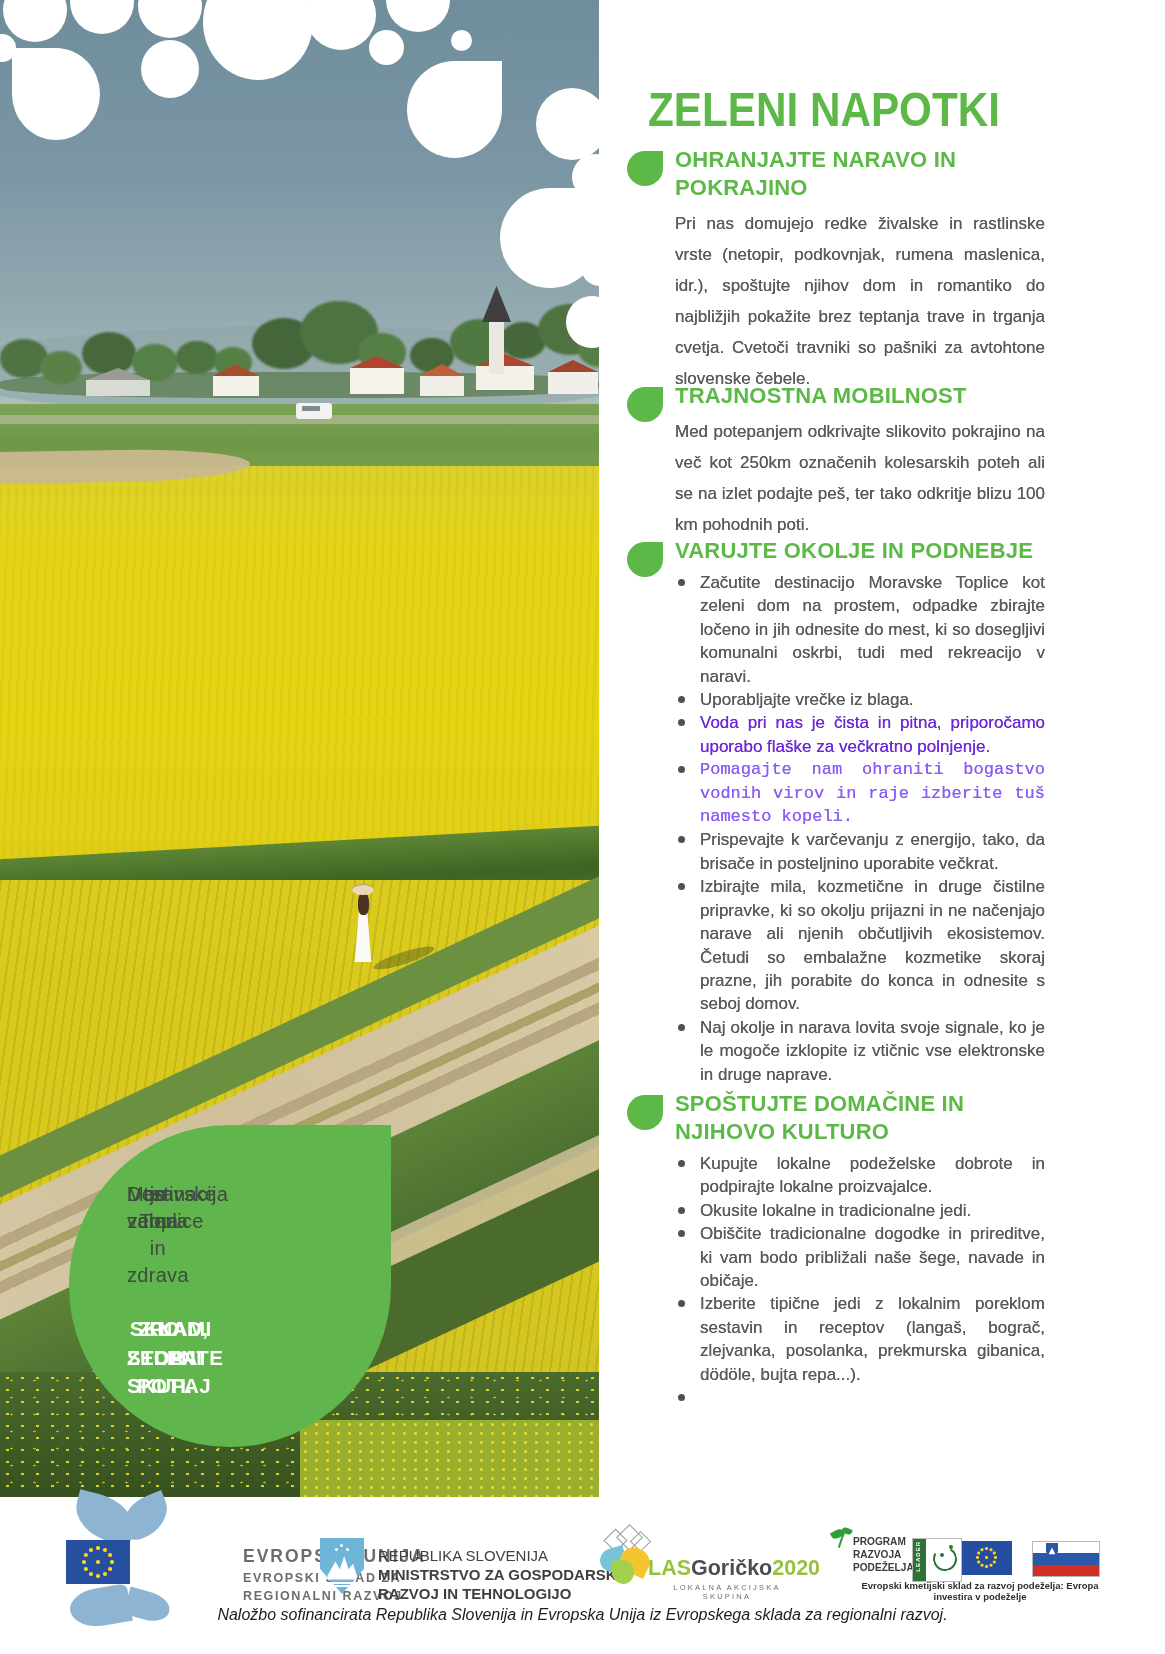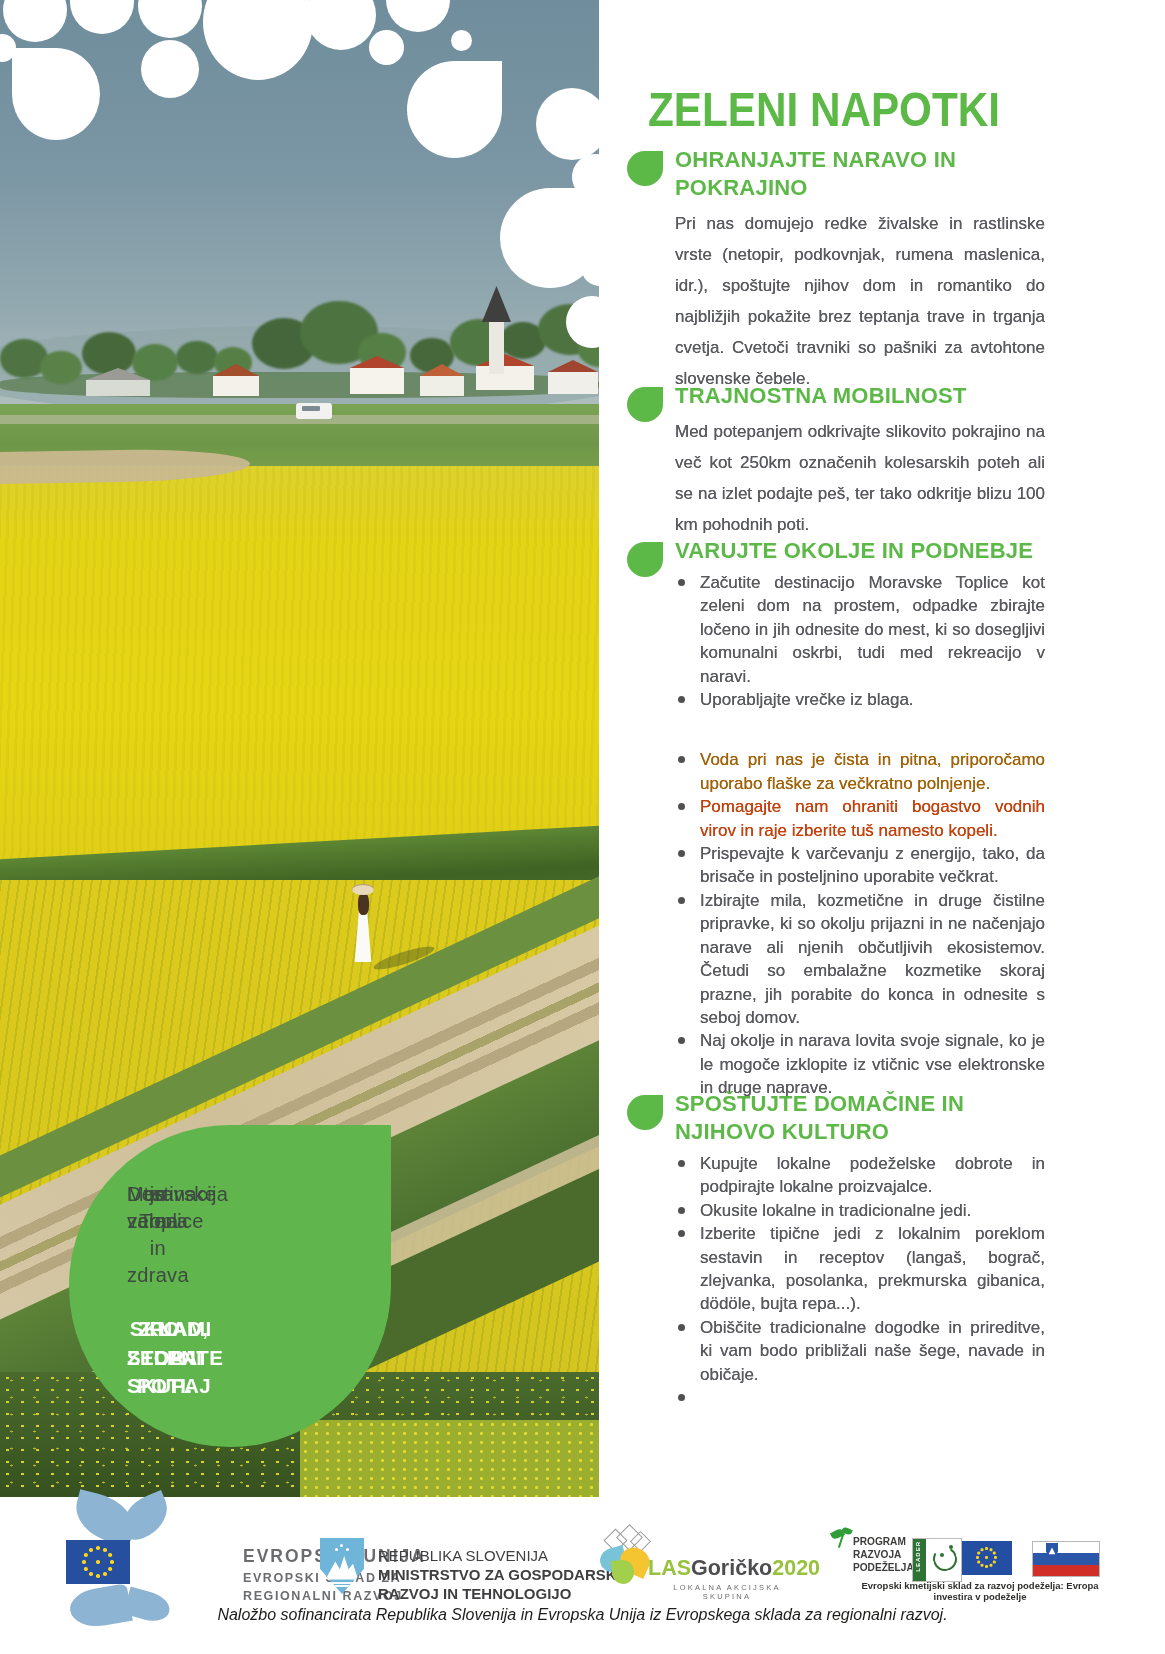--- a/index.html
+++ b/index.html
@@ -219,37 +219,37 @@
           <p style="color: rgb(89, 90, 94);">Med potepanjem odkrivajte slikovito pokrajino na več kot 250km označenih kolesarskih poteh ali se na izlet podajte peš, ter tako odkritje blizu 100 km pohodnih poti.</p>
         </div>
       </div>
       <div class="sec" style="top: 537px;">
         <div class="leaf" style="background: rgb(92, 184, 71);"></div>
         <div class="sec-content">
           <h2 style="color: rgb(92, 184, 71);">VARUJTE OKOLJE IN PODNEBJE</h2>
           <ul>
             <li style="color: rgb(89, 90, 94);"><span class="dot"></span><span>Začutite destinacijo Moravske Toplice kot zeleni dom na prostem, odpadke zbirajte ločeno in jih odnesite do mest, ki so dosegljivi komunalni oskrbi, tudi med rekreacijo v naravi.</span></li>
             <li style="color: rgb(89, 90, 94);"><span class="dot"></span><span>Uporabljajte vrečke iz blaga.</span></li>
-            <li style="color: #a16207; margin-top: 37px;"><span class="dot"></span><span>Voda pri nas je čista in pitna, priporočamo uporabo flaške za večkratno polnjenje.</span></li>
-            <li style="color: #c2410c;"><span class="dot"></span><span>Pomagajte nam ohraniti bogastvo vodnih virov in raje izberite tuš namesto kopeli.</span></li>
+            <li style="color: #6d28d9;"><span class="dot"></span><span>Voda pri nas je čista in pitna, priporočamo uporabo flaške za večkratno polnjenje.</span></li>
+            <li style="color: #8b5cf6; font-family: Liberation Mono, monospace;"><span class="dot"></span><span>Pomagajte nam ohraniti bogastvo vodnih virov in raje izberite tuš namesto kopeli.</span></li>
             <li style="color: rgb(89, 90, 94);"><span class="dot"></span><span>Prispevajte k varčevanju z energijo, tako, da brisače in posteljnino uporabite večkrat.</span></li>
             <li style="color: rgb(89, 90, 94);"><span class="dot"></span><span>Izbirajte mila, kozmetične in druge čistilne pripravke, ki so okolju prijazni in ne načenjajo narave ali njenih občutljivih ekosistemov. Četudi so embalažne kozmetike skoraj prazne, jih porabite do konca in odnesite s seboj domov.</span></li>
             <li style="color: rgb(89, 90, 94);"><span class="dot"></span><span>Naj okolje in narava lovita svoje signale, ko je le mogoče izklopite iz vtičnic vse elektronske in druge naprave.</span></li>
           </ul>
         </div>
       </div>
       <div class="sec" style="top: 1090px;">
         <div class="leaf" style="background: rgb(92, 184, 71);"></div>
         <div class="sec-content">
           <h2 style="color: rgb(92, 184, 71);">SPOŠTUJTE DOMAČINE IN NJIHOVO KULTURO</h2>
           <ul>
             <li style="color: rgb(89, 90, 94);"><span class="dot"></span><span>Kupujte lokalne podeželske dobrote in podpirajte lokalne proizvajalce.</span></li>
             <li style="color: rgb(89, 90, 94);"><span class="dot"></span><span>Okusite lokalne in tradicionalne jedi.</span></li>
+            <li style="color: rgb(89, 90, 94);"><span class="dot"></span><span>Obiščite tradicionalne dogodke in prireditve, ki vam bodo približali naše šege, navade in običaje.</span></li>
             <li style="color: rgb(89, 90, 94);"><span class="dot"></span><span>Izberite tipične jedi z lokalnim poreklom sestavin in receptov (langaš, bograč, zlejvanka, posolanka, prekmurska gibanica, dödöle, bujta repa...).</span></li>
-            <li style="color: rgb(89, 90, 94);"><span class="dot"></span><span>Obiščite tradicionalne dogodke in prireditve, ki vam bodo približali naše šege, navade in običaje.</span></li>
             <li style="color: rgb(89, 90, 94);"><span class="dot"></span></li>
           </ul>
         </div>
       </div>
     </div>
 
   <div>
 
     <div class="eu-deco" style="left:74px;top:1496px;width:62px;height:44px;border-radius:0 70% 20% 70%;transform:rotate(14deg);"></div>
     <div class="eu-deco" style="left:120px;top:1498px;width:50px;height:38px;border-radius:70% 0 70% 30%;transform:rotate(-22deg);"></div>

